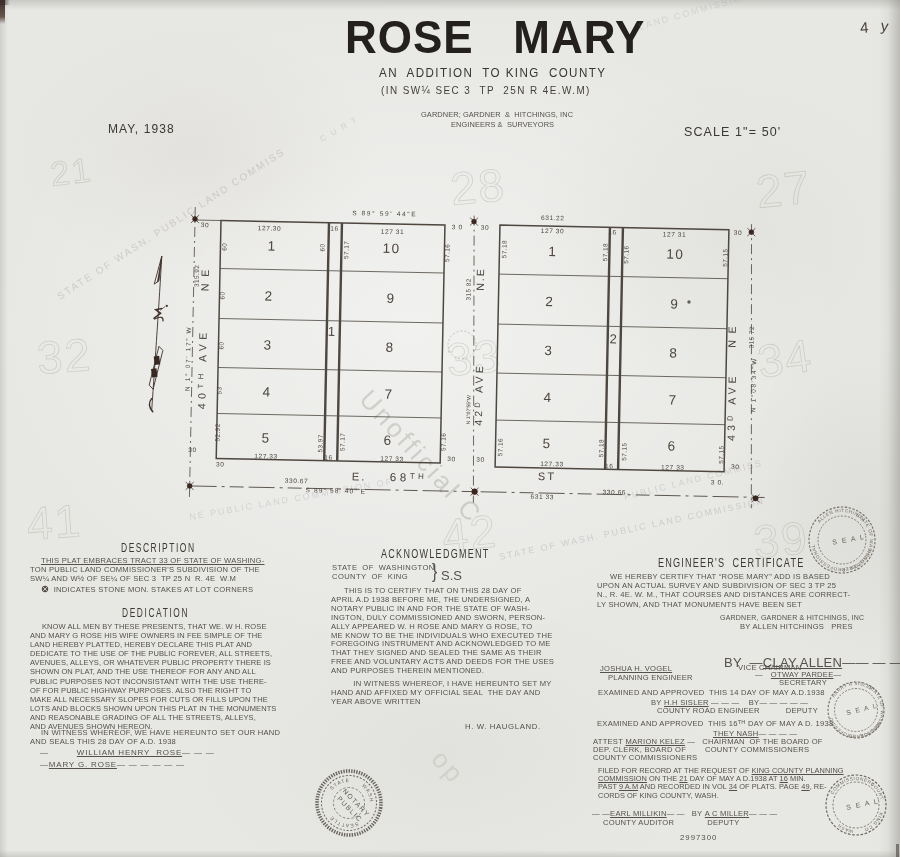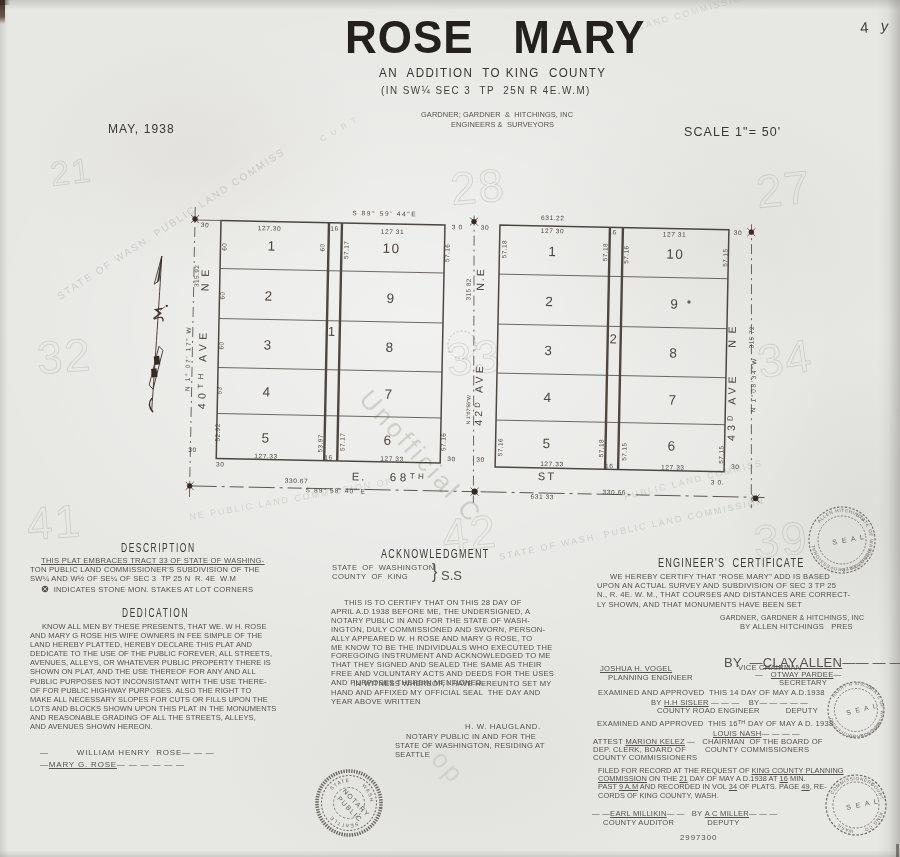--- a/index.html
+++ b/index.html
@@ -352,61 +352,60 @@
     <div>AVENUES, ALLEYS, OR WHATEVER PUBLIC PROPERTY THERE IS</div>
     <div>SHOWN ON PLAT, AND THE USE THEREOF FOR ANY AND ALL</div>
     <div>PUBLIC PURPOSES NOT INCONSISTANT WITH THE USE THERE-</div>
     <div>OF FOR PUBLIC HIGHWAY PURPOSES. ALSO THE RIGHT TO</div>
     <div>MAKE ALL NECESSARY SLOPES FOR CUTS OR FILLS UPON THE</div>
     <div>LOTS AND BLOCKS SHOWN UPON THIS PLAT IN THE MONUMENTS</div>
     <div>AND REASONABLE GRADING OF ALL THE STREETS, ALLEYS,</div>
     <div>AND AVENUES SHOWN HEREON.</div>
   </div>
 
-
-  <div class="abs" style="left:40px;top:748px;font-size:8px;letter-spacing:0.8px;color:#55504a;white-space:nowrap;">—<span style="padding-left:28px;">WILLIAM&nbsp;HENRY&nbsp;&nbsp;ROSE</span>— — —</div>
+  <div class="abs" style="left:30px;top:728px;width:250px;font-size:7.6px;line-height:9px;letter-spacing:0.25px;color:#55504a;">
+    <div style="text-indent:11px;">IN WITNESS WHEREOF, WE HAVE HEREUNTO SET OUR HAND</div>
+    <div>AND SEALS THIS 28 DAY OF A.D. 1938</div>
+  </div>
+
+  <div class="abs" style="left:40px;top:748px;font-size:8px;letter-spacing:0.8px;color:#55504a;white-space:nowrap;">—<span style="text-decoration:underline;padding-left:28px;">WILLIAM&nbsp;HENRY&nbsp;&nbsp;ROSE</span>— — —</div>
 
   <div class="abs" style="left:40px;top:760px;font-size:8px;letter-spacing:0.8px;color:#55504a;white-space:nowrap;">—<span style="text-decoration:underline;">MARY&nbsp;G.&nbsp;ROSE</span>— — — — — —</div>
 
   <div class="abs" style="left:381px;top:547px;font-size:12.5px;letter-spacing:1.8px;color:#3c3833;transform:scaleX(0.72);transform-origin:left top;">ACKNOWLEDGMENT</div>
 
   <div class="abs" style="left:332px;top:564px;font-size:7.6px;line-height:8.5px;letter-spacing:0.4px;color:#55504a;">
     <div>STATE&nbsp; OF&nbsp; WASHINGTON</div>
     <div>COUNTY&nbsp; OF&nbsp; KING</div>
   </div>
 
   <div class="abs" style="left:431px;top:559px;font-size:21px;color:#55504a;transform:scaleX(0.75);">}</div>
   <div class="abs" style="left:441px;top:568px;font-size:13px;color:#55504a;">S.S</div>
 
-  <div class="abs" style="left:331px;top:587px;width:230px;font-size:7.6px;line-height:8.9px;letter-spacing:0.25px;color:#55504a;margin-top:12px;">
+  <div class="abs" style="left:331px;top:587px;width:230px;font-size:7.6px;line-height:8.9px;letter-spacing:0.25px;color:#55504a;">
     <div style="text-indent:13px;">THIS IS TO CERTIFY THAT ON THIS 28 DAY OF</div>
     <div>APRIL A.D 1938 BEFORE ME, THE UNDERSIGNED, A</div>
     <div>NOTARY PUBLIC IN AND FOR THE STATE OF WASH-</div>
     <div>INGTON, DULY COMMISSIONED AND SWORN, PERSON-</div>
     <div>ALLY APPEARED W. H ROSE AND MARY G ROSE, TO</div>
     <div>ME KNOW TO BE THE INDIVIDUALS WHO EXECUTED THE</div>
     <div>FOREGOING INSTRUMENT AND ACKNOWLEDGED TO ME</div>
     <div>THAT THEY SIGNED AND SEALED THE SAME AS THEIR</div>
     <div>FREE AND VOLUNTARY ACTS AND DEEDS FOR THE USES</div>
     <div>AND PURPOSES THEREIN MENTIONED.</div>
   </div>
 
   <div class="abs" style="left:331px;top:679px;width:230px;font-size:7.6px;line-height:9px;letter-spacing:0.25px;color:#55504a;">
     <div style="text-indent:13px;text-align:center;">IN WITNESS WHEREOF, I HAVE HEREUNTO SET MY</div>
     <div>HAND AND AFFIXED MY OFFICIAL SEAL&nbsp; THE DAY AND</div>
     <div>YEAR ABOVE WRITTEN</div>
   </div>
 
   <div class="abs" style="left:437px;top:722px;font-size:7.8px;letter-spacing:0.6px;color:#55504a;padding-left:28px;">H. W. HAUGLAND.</div>
 
-  <div class="abs" style="left:406px;top:733px;font-size:7.6px;line-height:8.9px;letter-spacing:0.25px;color:#55504a;">
-    <div>NOTARY PUBLIC IN AND FOR THE</div>
-    <div style="margin-left:-11px;">STATE OF WASHINGTON, RESIDING AT</div>
-    <div style="margin-left:-11px;">SEATTLE</div>
-  </div>
 
   <div class="abs" style="left:658px;top:556px;font-size:12.5px;letter-spacing:1.6px;color:#3c3833;transform:scaleX(0.73);transform-origin:left top;">ENGINEER'S&nbsp; CERTIFICATE</div>
 
   <div class="abs" style="left:597px;top:572px;width:255px;font-size:7.6px;line-height:9.2px;letter-spacing:0.25px;color:#55504a;">
     <div style="text-indent:13px;">WE HEREBY CERTIFY THAT “ROSE MARY” ADD IS BASED</div>
     <div>UPON AN ACTUAL SURVEY AND SUBDIVISION OF SEC 3 TP 25</div>
     <div>N., R. 4E. W. M., THAT COURSES AND DISTANCES ARE CORRECT-</div>
     <div>LY SHOWN, AND THAT MONUMENTS HAVE BEEN SET</div>
   </div>
 
@@ -418,21 +417,21 @@
   <div class="abs" style="left:600px;top:664px;font-size:7.6px;letter-spacing:0.25px;color:#55504a;"><span style="text-decoration:underline;">JOSHUA H. VOGEL</span></div>
   <div class="abs" style="left:608px;top:673px;font-size:7.6px;letter-spacing:0.25px;color:#55504a;">PLANNING ENGINEER</div>
   <div class="abs" style="left:755px;top:670px;font-size:7.6px;letter-spacing:0.25px;color:#55504a;">—<span style="text-decoration:underline;padding-left:8px;">OTWAY PARDEE</span>—</div>
   <div class="abs" style="left:779px;top:678px;font-size:7.6px;letter-spacing:0.25px;color:#55504a;">SECRETARY</div>
 
   <div class="abs" style="left:598px;top:688px;font-size:7.6px;letter-spacing:0.25px;color:#55504a;">EXAMINED AND APPROVED&nbsp; THIS 14 DAY OF MAY A.D.1938</div>
   <div class="abs" style="left:651px;top:698px;font-size:7.6px;letter-spacing:0.25px;color:#55504a;">BY&nbsp;<span style="text-decoration:underline;">H.H SISLER</span> — — —&nbsp;&nbsp;&nbsp; BY— — — — —</div>
   <div class="abs" style="left:657px;top:706px;font-size:7.6px;letter-spacing:0.25px;color:#55504a;">COUNTY ROAD ENGINEER&nbsp;&nbsp;&nbsp;&nbsp;&nbsp;&nbsp;&nbsp;&nbsp;&nbsp;&nbsp;&nbsp;DEPUTY</div>
 
   <div class="abs" style="left:597px;top:719px;font-size:7.6px;letter-spacing:0.25px;color:#55504a;">EXAMINED AND APPROVED&nbsp; THIS 16<span style="font-size:5.5px;vertical-align:2px;">TH</span> DAY OF MAY A D. 1938</div>
-  <div class="abs" style="left:713px;top:729px;font-size:7.6px;letter-spacing:0.25px;color:#55504a;"><span style="text-decoration:underline;">LOUIS NASH</span>— — — —</div>
+  <div class="abs" style="left:713px;top:729px;font-size:7.6px;letter-spacing:0.25px;color:#55504a;"><span style="text-decoration:underline;">THEY NASH</span>— — — —</div>
   <div class="abs" style="left:593px;top:738px;font-size:7.6px;line-height:8.2px;letter-spacing:0.25px;color:#55504a;">
     <div>ATTEST&nbsp;<span style="text-decoration:underline;">MARION KELEZ</span> —&nbsp;&nbsp; CHAIRMAN&nbsp; OF THE BOARD OF</div>
     <div>DEP. CLERK, BOARD OF&nbsp;&nbsp;&nbsp;&nbsp;&nbsp;&nbsp;&nbsp;&nbsp;COUNTY COMMISSIONERS</div>
     <div>COUNTY COMMISSIONERS</div>
   </div>
 
   <div class="abs" style="left:598px;top:767px;width:262px;font-size:7.4px;line-height:8.2px;letter-spacing:0.05px;color:#55504a;">
     <div>FILED FOR RECORD AT THE REQUEST OF <span style="text-decoration:underline;">KING COUNTY PLANNING</span></div>
     <div><span style="text-decoration:underline;">COMMISSION</span> ON THE <span style="text-decoration:underline;">21</span> DAY OF MAY A D.1938 AT <span style="text-decoration:underline;">16</span> MIN.</div>
     <div>PAST <span style="text-decoration:underline;">9 A.M</span> AND RECORDED IN VOL <span style="text-decoration:underline;">34</span> OF PLATS. PAGE <span style="text-decoration:underline;">49</span>, RE-</div>

